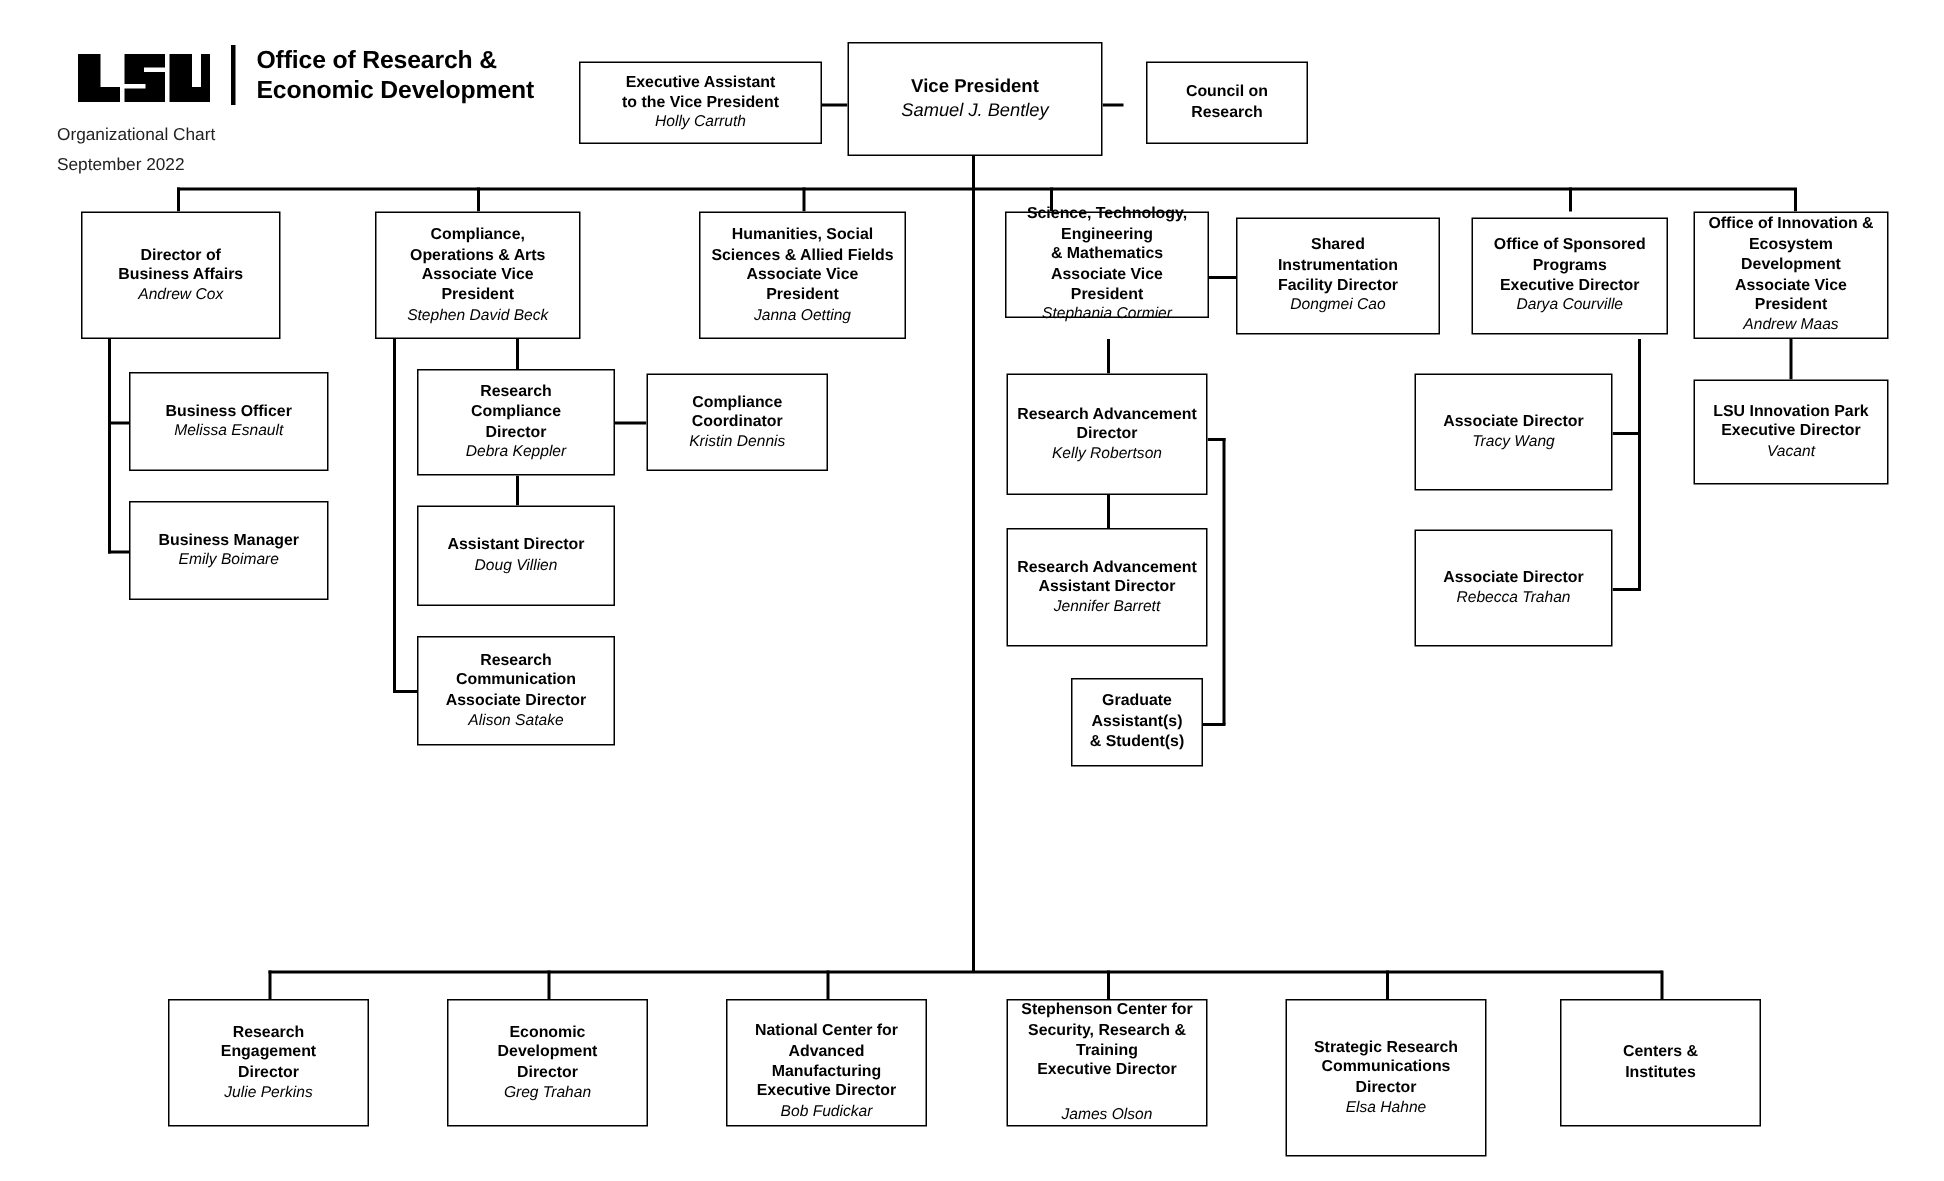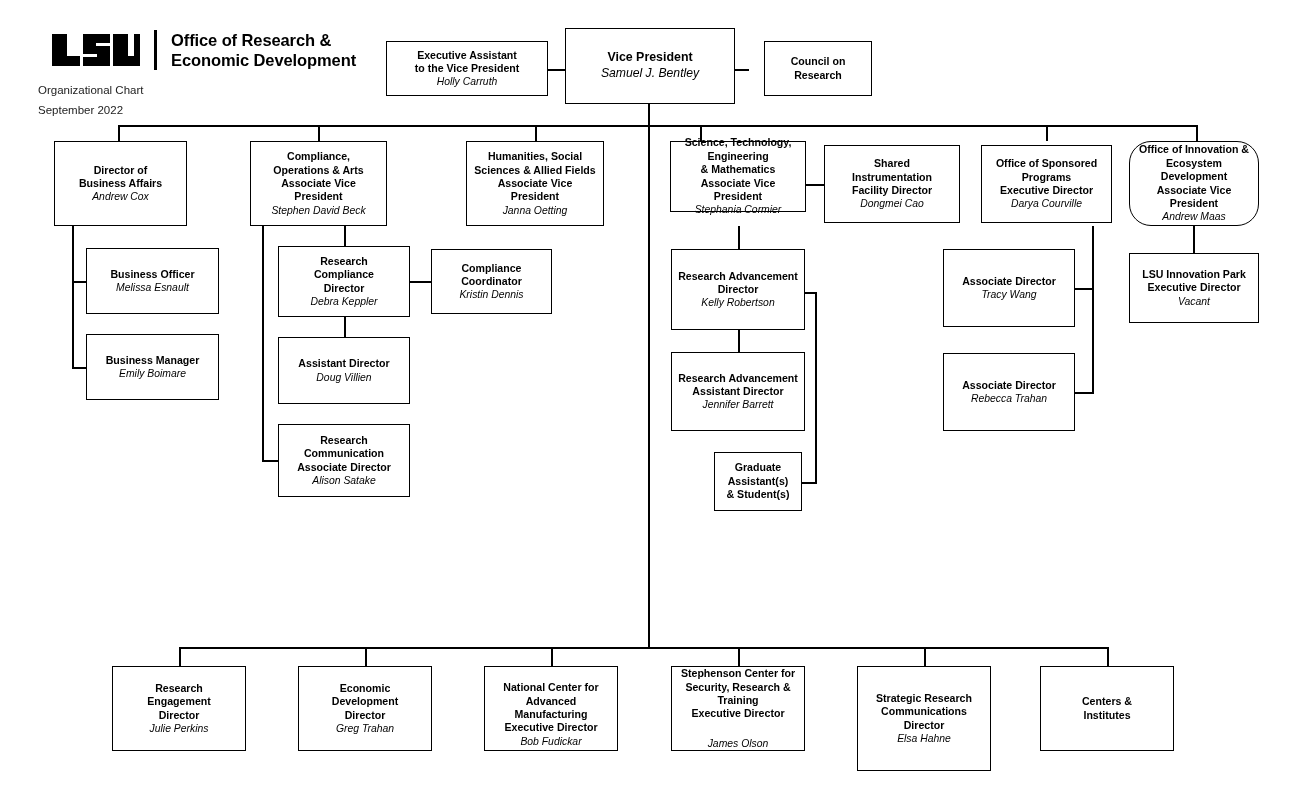--- a/index.html
+++ b/index.html
@@ -9,21 +9,21 @@
   }
   #chart{
     position:relative;
     width:1296px;
     height:787px;
     background:#ffffff;
     overflow:hidden;
   }
 
   
-  .logo-wrap{position:absolute;left:50px;top:30px;display:flex;align-items:center;}
+  .logo-wrap{position:absolute;left:50px;top:30px;display:flex;align-items:flex-end;}
   .lsu-mark{display:block;}
   .logo-divider{
     width:3px;height:40px;background:#000;margin:0 14px 0 12px;
   }
   .logo-text{
     font-size:16.5px;font-weight:bold;color:#000;line-height:1.22;
     letter-spacing:-0.1px;
   }
   .meta{
     position:absolute;left:38px;top:80px;
@@ -266,21 +266,21 @@
   <div class="node" style="left:943px;top:249px;width:132px;height:78px;">
     <div class="title">Associate Director</div>
     <div class="person">Tracy Wang</div>
   </div>
 
   <div class="node" style="left:943px;top:353px;width:132px;height:78px;">
     <div class="title">Associate Director</div>
     <div class="person">Rebecca Trahan</div>
   </div>
 
-  <div class="node" style="left:1129px;top:141px;width:130px;height:85px;border-radius:22px;">
+  <div class="node" style="left:1129px;top:141px;width:130px;height:85px;">
     <div class="title">Office of Innovation &amp;
 Ecosystem
 Development
 Associate Vice
 President</div>
     <div class="person">Andrew Maas</div>
   </div>
 
   <div class="node" style="left:1129px;top:253px;width:130px;height:70px;">
     <div class="title">LSU Innovation Park

